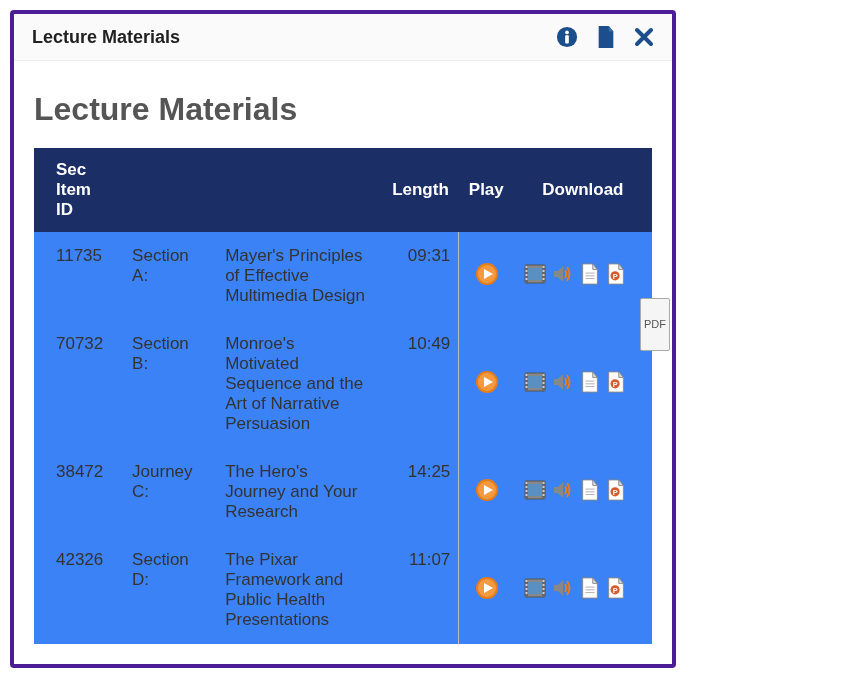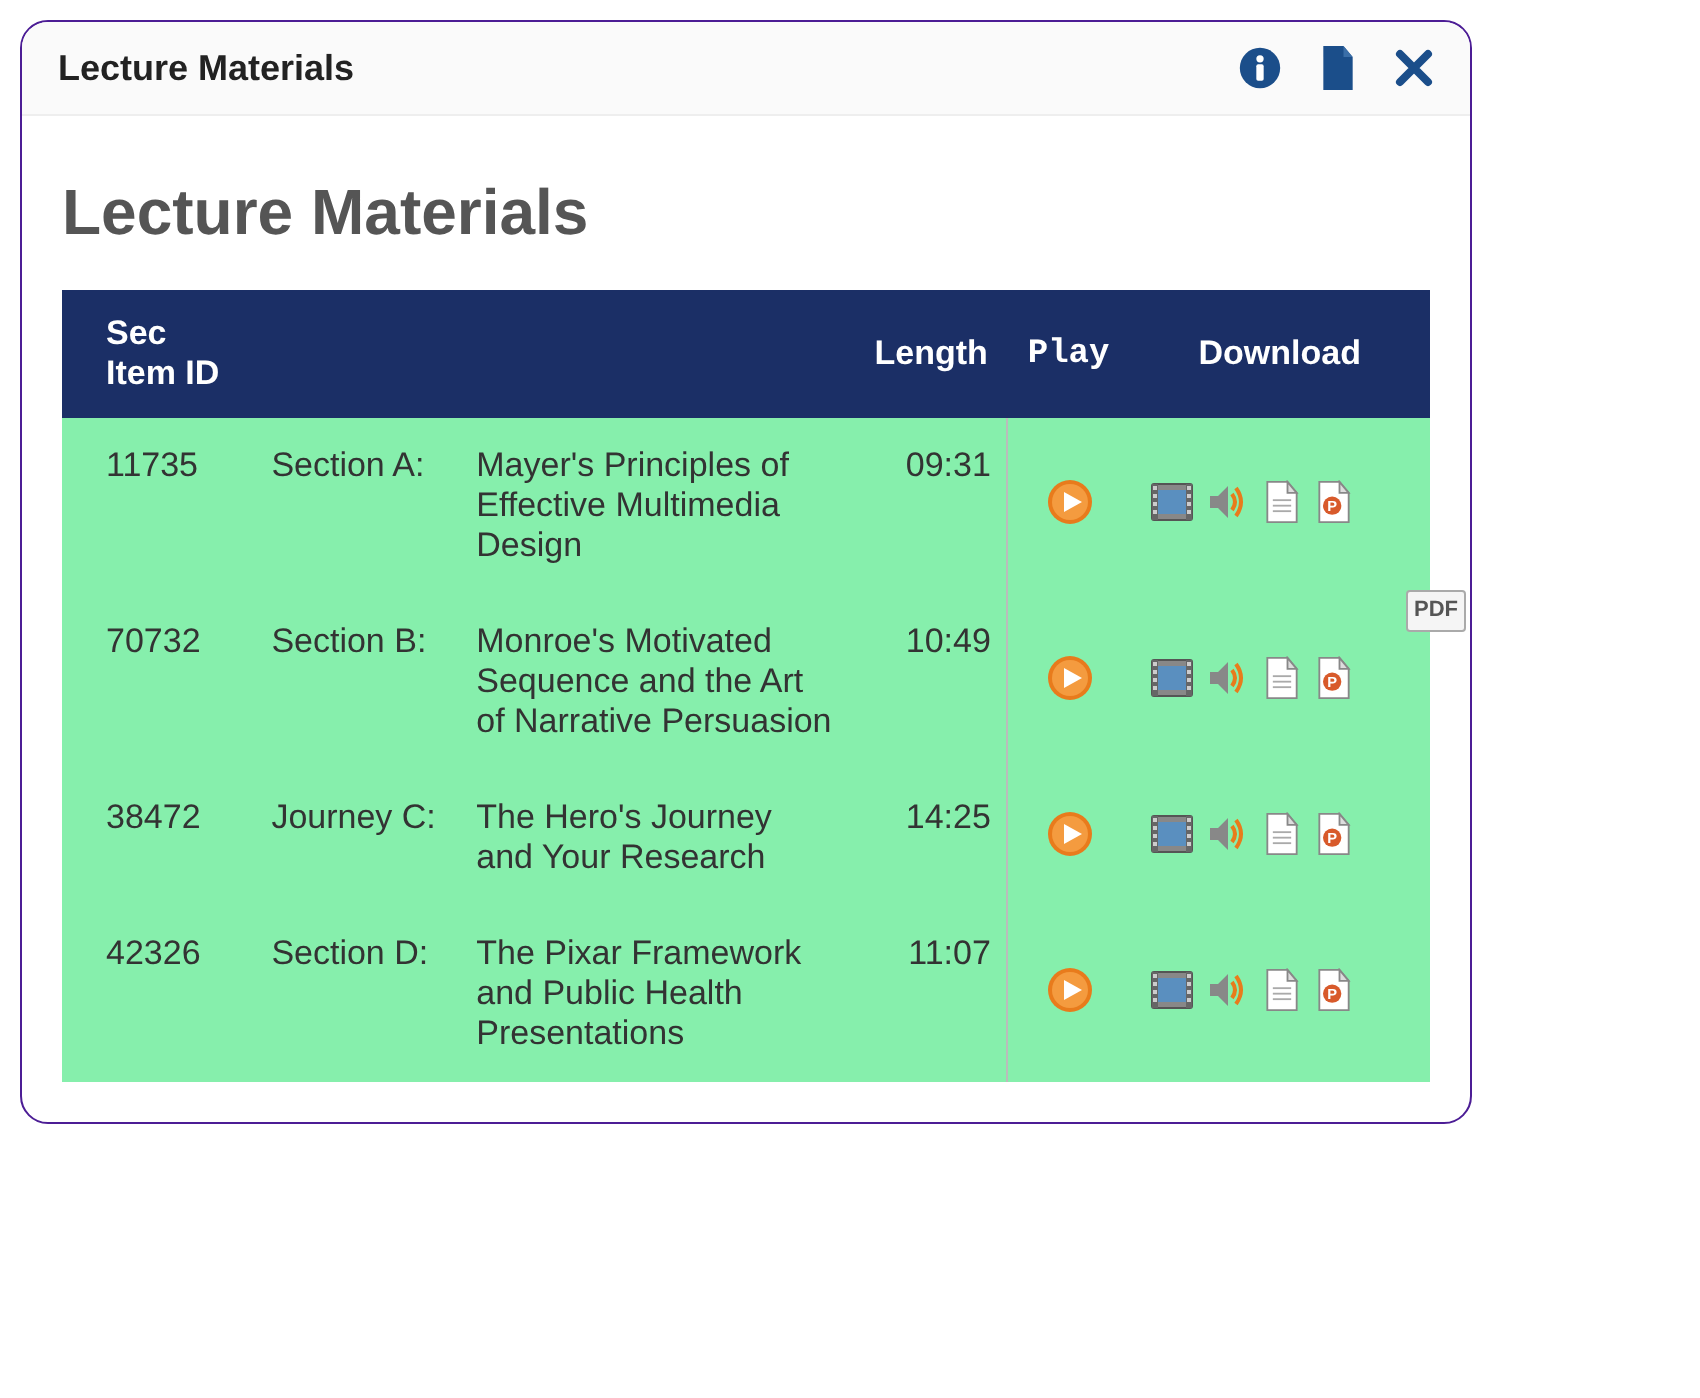--- a/index.html
+++ b/index.html
@@ -5,23 +5,23 @@
   * { box-sizing: border-box; }
   body {
     margin: 0;
     padding: 10px;
     font-family: -apple-system, BlinkMacSystemFont, "Segoe UI", Helvetica, Arial, sans-serif;
     background: #fff;
     color: #333;
     font-size: 16px;
   }
   .panel {
-    width: 726px;
-    border: 1px solid #4c1d95;
-    border-radius: 14px;
+    width: 666px;
+    border: 4px solid #4c1d95;
+    border-radius: 4px;
     overflow: hidden;
   }
   .panel-header {
     display: flex;
     align-items: center;
     padding: 12px 18px;
     border-bottom: 1px solid #eee;
     background: #fafafa;
   }
   .panel-header .title {
@@ -44,42 +44,42 @@
   .panel-body {
     padding: 30px 20px 20px 20px;
   }
   .page-heading {
     font-size: 32px;
     font-weight: 700;
     color: #555;
     margin: 0 0 20px 0;
   }
   .table-wrap {
-    background: #86efac;
+    background: #3b82f6;
     position: relative;
   }
   table {
     border-collapse: collapse;
     width: 100%;
   }
   thead tr {
     background: #1b2f66;
     color: #fff;
   }
   thead th {
     font-weight: 700;
     text-align: left;
     padding: 12px 10px;
     font-size: 17px;
   }
   th.col-id { width: 100px; padding-left: 22px; }
   th.col-sec { width: 110px; }
   th.col-title { width: 225px; }
   th.col-len { width: 70px; text-align: left; }
-  th.col-play { width: 50px; text-align: center; font-family: Liberation Mono, monospace; }
+  th.col-play { width: 50px; text-align: center; }
   th.col-dl { width: 160px; text-align: center; }
   tbody td {
     padding: 14px 10px;
     vertical-align: top;
     color: #333;
     font-size: 17px;
   }
   tbody td.c-id { padding-left: 22px; }
   tbody td.c-len { text-align: right; padding-right: 8px; }
   tbody td.c-play { vertical-align: middle; text-align: center; border-left: 1px solid #bbb;}
@@ -106,26 +106,26 @@
     padding: 10px 16px;
     font-size: 15px;
     color: #333;
     cursor: pointer;
   }
   .pdf-badge {
     position: absolute;
     right: -18px;
     top: 150px;
     font-size: 11px;
-    font-weight: bold;
+    font-weight: normal;
     color: #555;
     background: #f5f5f5;
     border: 1px solid #aaa;
     border-radius: 2px;
-    padding: 4px 3px;
+    padding: 20px 3px;
     line-height: 1;
   }
   .arrow-svg {
     width: 180px;
     height: 40px;
   }
 </style>
 </head>
 <body>
 

